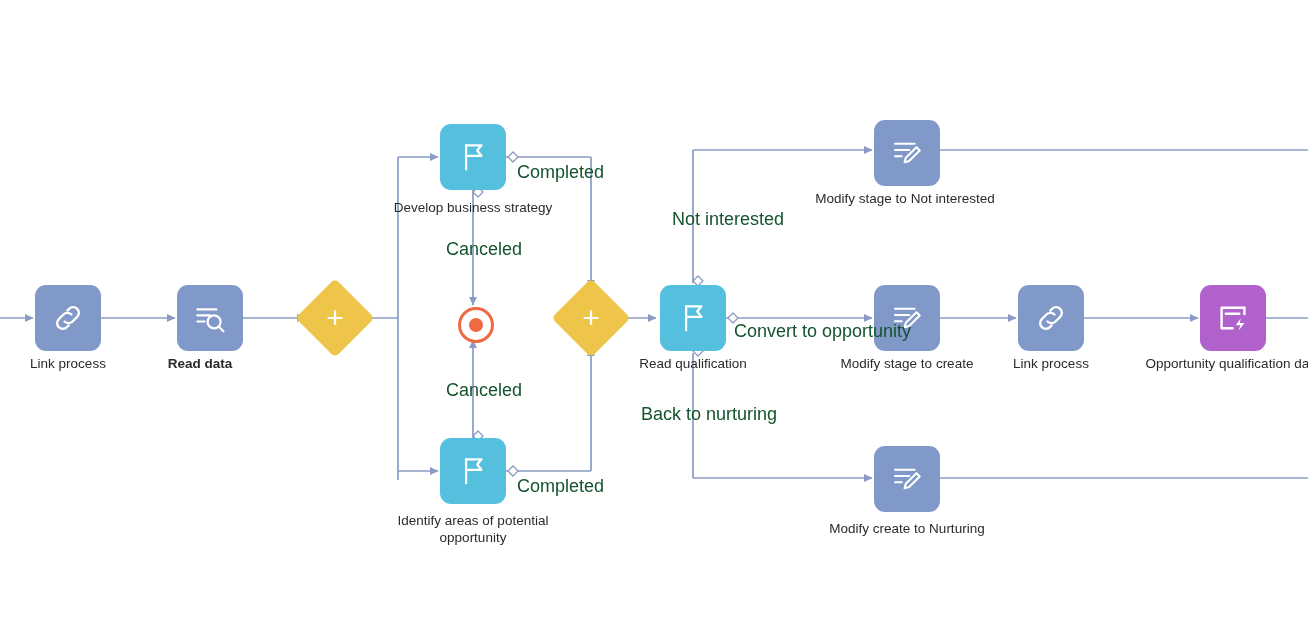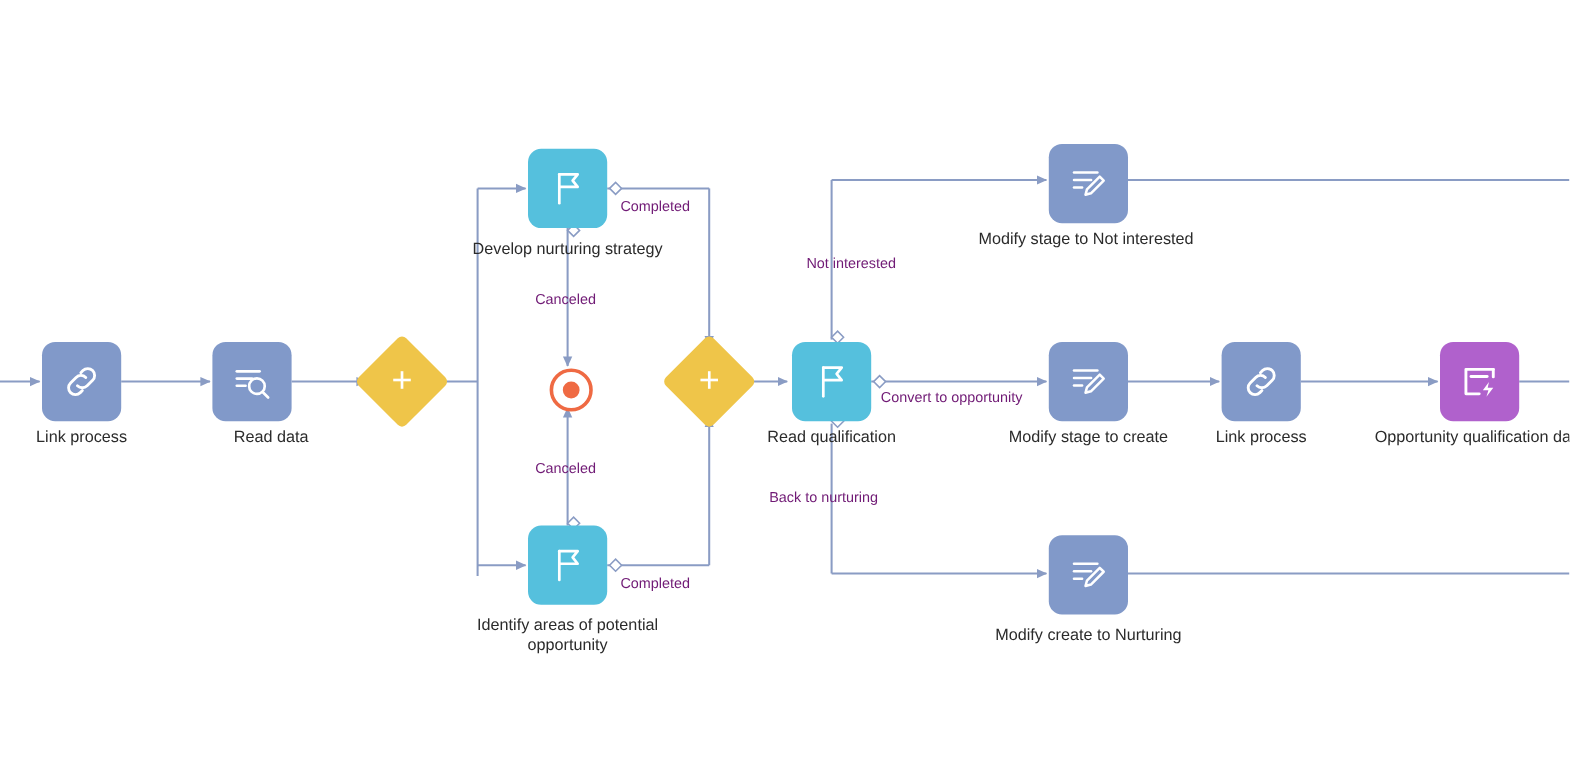--- a/index.html
+++ b/index.html
@@ -21,21 +21,21 @@
            display:flex;align-items:center;justify-content:center;
            color:#ffffff;font-size:30px;line-height:1;font-weight:300;}
 
   .endev{position:absolute;width:30px;height:30px;border-radius:50%;
          background:#ffffff;border:3px solid #ef6a43;
          display:flex;align-items:center;justify-content:center;}
   .endev i{display:block;width:14px;height:14px;border-radius:50%;background:#ef6a43;}
 
   .nlabel{position:absolute;text-align:center;color:#2b2b2b;
           font-size:13.5px;line-height:17px;width:180px;}
-  .elabel{position:absolute;color:#701a75;font-size:12px;line-height:17px;white-space:nowrap;}
+  .elabel{position:absolute;color:#14532d;font-size:18px;line-height:17px;white-space:nowrap;}
 </style>
 </head>
 <body>
 
 <div id="canvas">
 
   <svg id="wires" viewBox="0 0 1308 636" xmlns="http://www.w3.org/2000/svg">
     <defs>
       <marker id="ah" markerWidth="9" markerHeight="9" refX="8" refY="4.5" orient="auto" markerUnits="userSpaceOnUse">
         <path d="M0,0.6 L8.6,4.5 L0,8.4 Z" fill="#8a9cc4"></path>
@@ -106,36 +106,36 @@
     <span>
       <svg width="38" height="38" viewBox="0 0 24 24" fill="none" stroke="#ffffff" stroke-width="1.4" stroke-linecap="round">
         <path d="M4 6.6h12"></path>
           <path d="M4 10.4h8"></path>
           <path d="M4 14.2h4.6"></path>
         <circle cx="14.6" cy="14.4" r="4.1"></circle>
           <path d="M17.6 17.5l2.9 2.9"></path>
       </svg>
     </span>
   </div>
-  <div class="nlabel" style="left:136px;top:355px;">Read data</div>
+  <div class="nlabel" style="left:110px;top:355px;font-weight:bold;">Read data</div>
 
   <div class="gw-wrap" style="left:307px;top:290px;">
     <div class="gw"></div>
     <div class="gw-plus">+</div>
   </div>
 
   <div class="node teal" style="left:440px;top:124px;">
     <span>
       <svg width="36" height="36" viewBox="0 0 24 24" fill="none" stroke="#ffffff" stroke-width="1.5" stroke-linejoin="round" stroke-linecap="round">
         <path d="M7.4 4.2v16"></path>
         <path d="M7.4 4.2h10.2l-2.8 3.5 2.8 3.5H7.4"></path>
       </svg>
     </span>
   </div>
-  <div class="nlabel" style="left:383px;top:199px;">Develop nurturing strategy</div>
+  <div class="nlabel" style="left:383px;top:199px;">Develop business strategy</div>
 
   <div class="endev" style="left:458px;top:307px;">
     <i></i>
   </div>
 
   <div class="node teal" style="left:440px;top:438px;">
     <span>
       <svg width="36" height="36" viewBox="0 0 24 24" fill="none" stroke="#ffffff" stroke-width="1.5" stroke-linejoin="round" stroke-linecap="round">
         <path d="M7.4 4.2v16"></path>
         <path d="M7.4 4.2h10.2l-2.8 3.5 2.8 3.5H7.4"></path>

